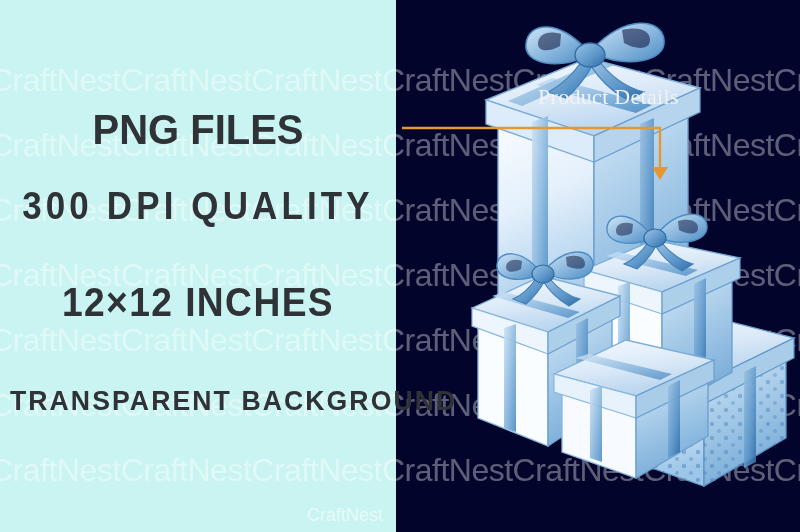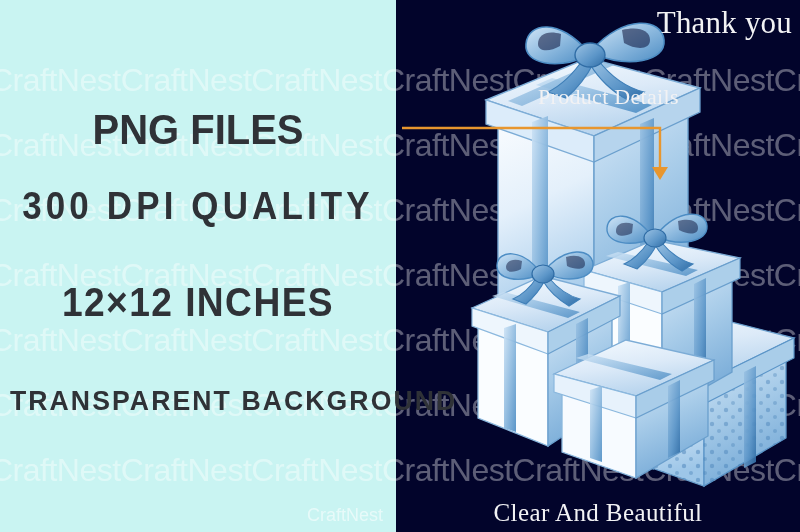--- a/index.html
+++ b/index.html
@@ -296,25 +296,23 @@
         <path d="M212,386 L224,380 L224,452 L212,458 Z" fill="url(#gRibbonDark)" opacity="0.9"></path>
         <path d="M120,358 L132,354 L216,374 L204,380 Z" fill="url(#gRibbon)" opacity="0.82"></path>
       </g>
     </svg>
 
     <svg class="arrow-svg" viewBox="0 0 404 75">
       <path d="M6,18 L264,18 L264,58" fill="none" stroke="#e8962e" stroke-width="2.4"></path>
       <path d="M256,57 L264,70 L272,57 Z" fill="#e8962e"></path>
     </svg>
 
-    <div class="serif-head thankyou">Thank you</div>
 
     <div class="serif-head product-details">Product Details</div>
 
-    <div class="serif-head footer-tag">Clear And Beautiful</div>
   </div>
 
   <div class="left-lines">
     <div class="feature f1">PNG FILES</div>
     <div class="feature f2">300 DPI QUALITY</div>
     <div class="feature f3">12×12 INCHES</div>
     <div class="feature f4">TRANSPARENT BACKGROUND</div>
   </div>
 
   <div class="wm-layer">

